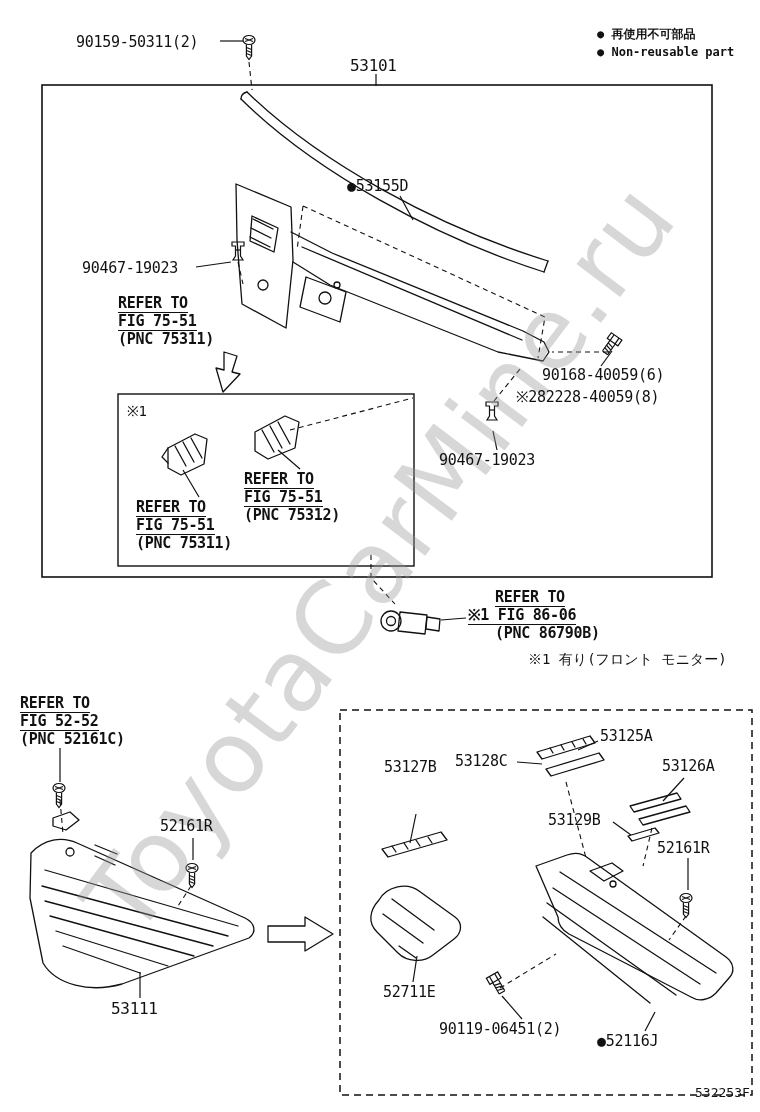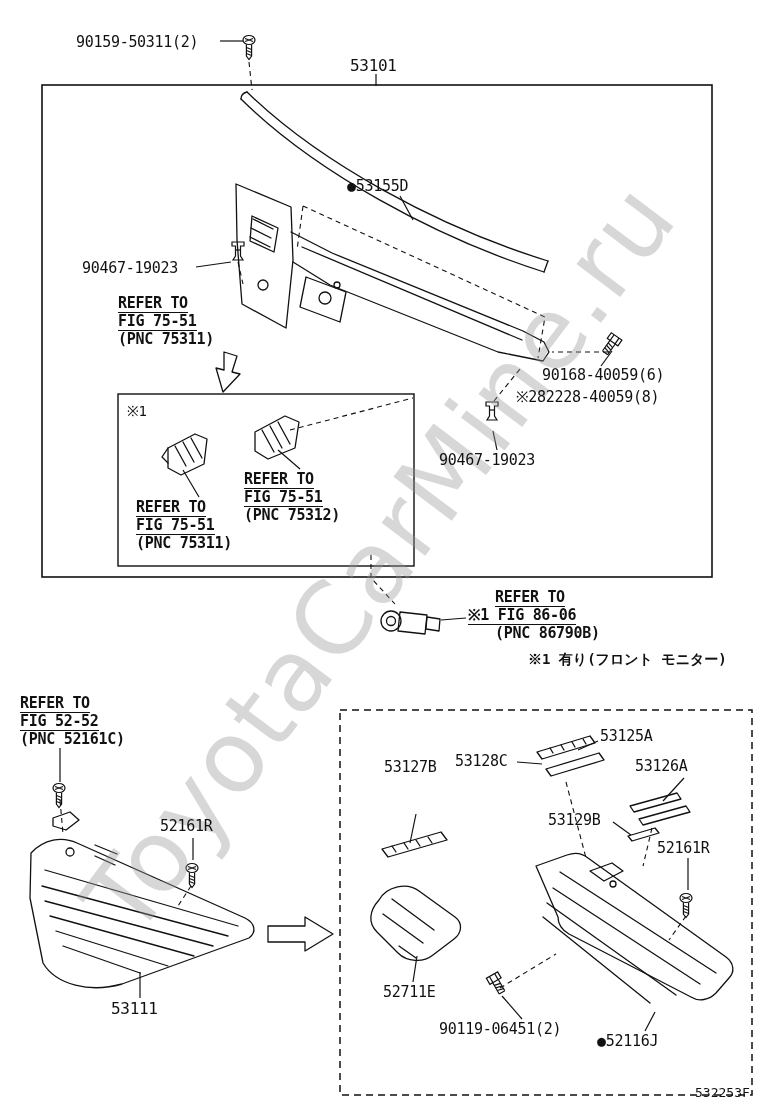--- a/index.html
+++ b/index.html
@@ -11,21 +11,21 @@
              font-family:"DejaVu Sans",sans-serif;font-size:100px;color:rgba(150,150,150,.38);
              transform:rotate(-53deg);letter-spacing:2px;white-space:nowrap;pointer-events:none}
   .lbl{position:absolute;z-index:3;font-size:15px;font-weight:400;white-space:nowrap;letter-spacing:-.3px}
   .lbl.big{font-size:16px}
   .lbl.sm{font-size:14px}
   .refer{position:absolute;z-index:3;font-size:15px;font-weight:700;line-height:17px;letter-spacing:-.3px}
   .refer div{width:max-content;white-space:nowrap}
   .refer .u{border-bottom:1.6px solid #111}
   .refer .ind{margin-left:27px}
   .legend{position:absolute;z-index:3;left:597px;top:25px;font-size:12px;font-weight:700;line-height:18px}
-  .note{position:absolute;z-index:3;font-weight:700;white-space:nowrap}
+  .note{position:absolute;z-index:3;font-weight:400;white-space:nowrap}
   .doc{position:absolute;z-index:3;left:695px;top:1085px;font-size:13px;font-weight:400}
 </style>
 </head>
 <body>
 
 <div class="stage">
 
   <svg class="art" width="760" height="1112" viewBox="0 0 760 1112">
     <defs>
       <g id="g-screw" stroke="#111" stroke-width="1.2" fill="none">
@@ -172,34 +172,38 @@
     <use href="#g-clip" transform="translate(492,412)"></use>
     <use href="#g-bolt" transform="translate(612,343) rotate(35)"></use>
     <use href="#g-screw" transform="translate(59,788)"></use>
     <use href="#g-screw" transform="translate(192,868)"></use>
     <use href="#g-screw" transform="translate(686,898)"></use>
     <use href="#g-bolt" transform="translate(496,982) rotate(-30)"></use>
   </svg>
 
   <div class="watermark">ToyotaCarMine.ru</div>
 
+  <div class="legend">
+    <div>● 再使用不可部品</div>
+    <div>● Non-reusable part</div>
+  </div>
 
   <div class="lbl" style="left:76px;top:33px">90159-50311(2)</div>
   <div class="lbl big" style="left:350px;top:56px">53101</div>
   <div class="lbl" style="left:347px;top:177px">●53155D</div>
   <div class="lbl" style="left:82px;top:259px">90467-19023</div>
   <div class="lbl" style="left:542px;top:366px">90168-40059(6)</div>
   <div class="lbl" style="left:516px;top:386px">※282228-40059(8)</div>
   <div class="lbl" style="left:439px;top:451px">90467-19023</div>
   <div class="lbl sm" style="left:127px;top:401px">※1</div>
   <div class="lbl" style="left:160px;top:817px">52161R</div>
   <div class="lbl big" style="left:111px;top:999px">53111</div>
   <div class="lbl" style="left:600px;top:727px">53125A</div>
   <div class="lbl" style="left:455px;top:752px">53128C</div>
-  <div class="lbl" style="left:635px;top:757px">53126A</div>
+  <div class="lbl" style="left:662px;top:757px">53126A</div>
   <div class="lbl" style="left:384px;top:758px">53127B</div>
   <div class="lbl" style="left:548px;top:811px">53129B</div>
   <div class="lbl" style="left:657px;top:839px">52161R</div>
   <div class="lbl" style="left:383px;top:983px">52711E</div>
   <div class="lbl" style="left:439px;top:1020px">90119-06451(2)</div>
   <div class="lbl" style="left:597px;top:1032px">●52116J</div>
 
   <div class="refer" style="left:118px;top:295px">
     <div class="u">REFER TO</div>
     <div class="u">FIG 75-51</div>

